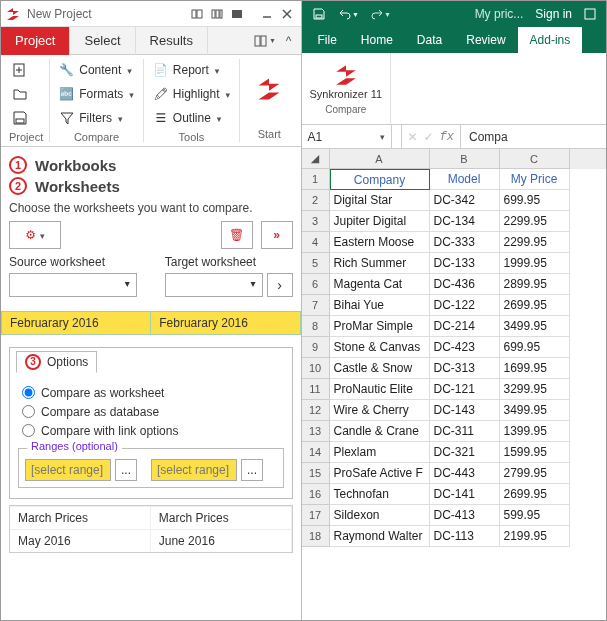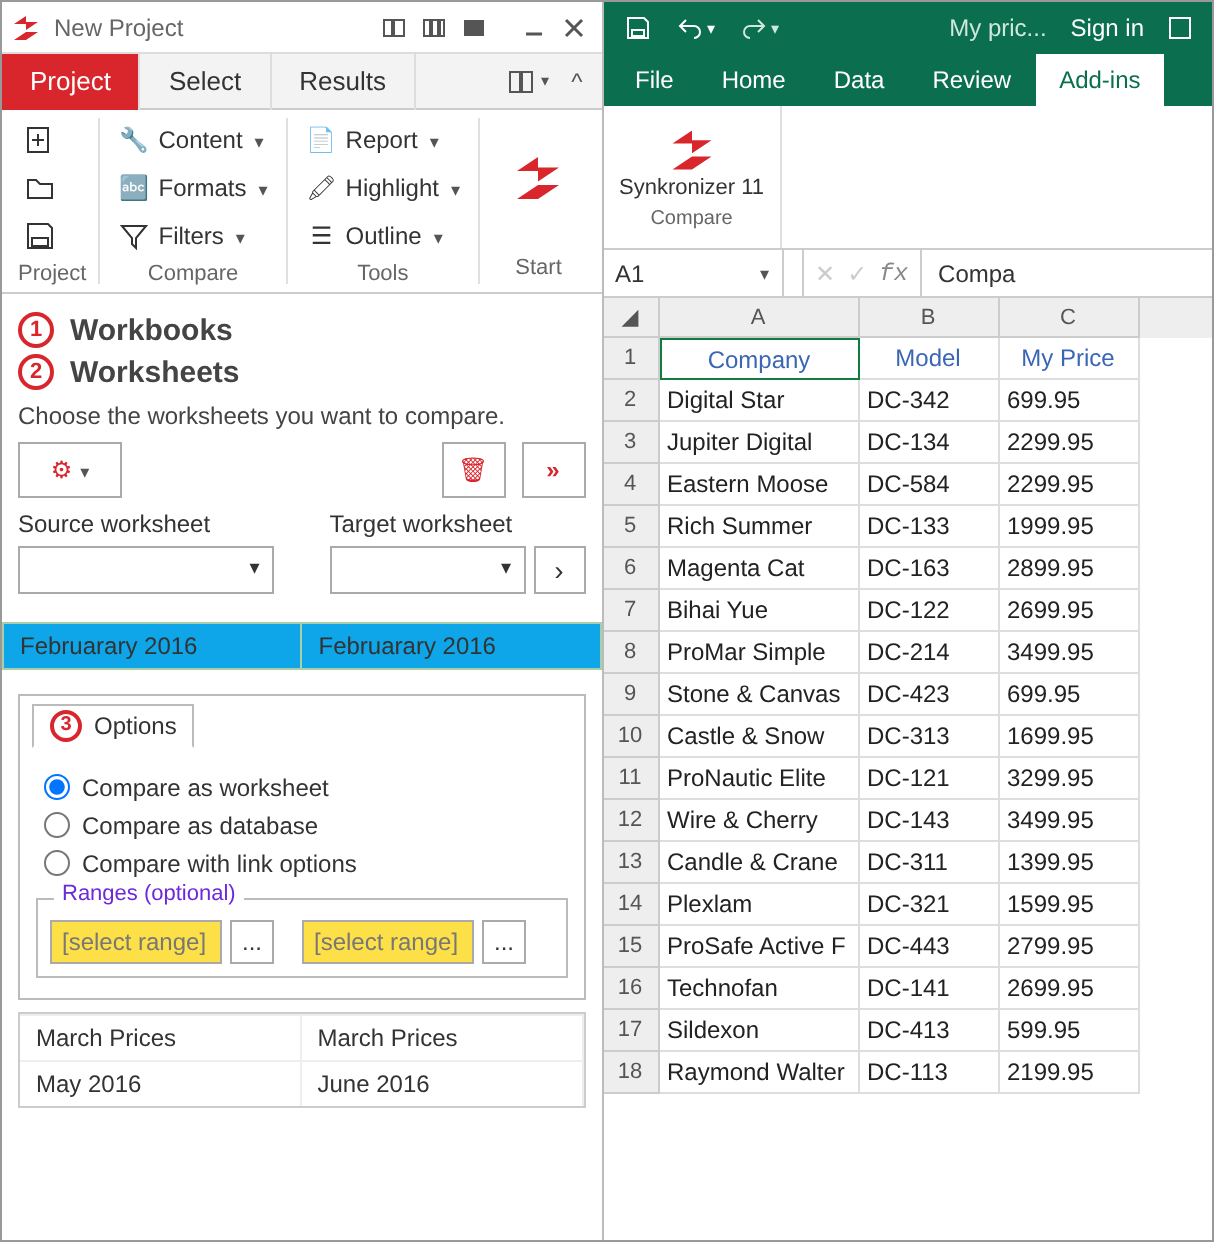--- a/index.html
+++ b/index.html
@@ -46,21 +46,21 @@
   .btn.icon { width: 32px; }
   .btn .caret::after { content: "▾"; font-size: 9px; color: #555; margin-left: 4px; }
 
   .src-tgt { display: flex; gap: 28px; margin: 4px 0 8px 0; }
   .src-tgt .col { flex: 1; }
   .src-tgt label { font-size: 12px; color: #333; display: block; margin-bottom: 4px; }
   .dropdown { border: 1px solid #aaa; height: 24px; background: #fff; display: flex; align-items: center; padding: 0 6px; position: relative; }
   .dropdown::after { content: "▾"; position: absolute; right: 6px; top: 4px; font-size: 10px; color: #333; }
   .nav-btn { border: 1px solid #aaa; width: 26px; height: 24px; background: #fff; display: flex; align-items: center; justify-content: center; font-size: 14px; }
 
-  .monthrow { display: flex; background: #0ea5e9; border: 1px solid #a8cfa8; }
+  .monthrow { display: flex; background: #fde047; border: 1px solid #a8cfa8; }
   .monthrow > div { flex: 1; padding: 4px 8px; font-size: 12px; color: #333; border-right: 1px solid #a8cfa8; }
   .monthrow > div:last-child { border-right: none; }
 
   .options-box { border: 1px solid #bbb; margin: 6px 0; padding: 6px 8px 10px 8px; }
   .options-tab { display: inline-flex; align-items: center; gap: 6px; background: #fff; padding: 2px 8px; margin-top: -16px; margin-left: -2px; border: 1px solid #bbb; border-bottom: 1px solid #fff; position: relative; }
   .radio-row { display: flex; align-items: center; gap: 6px; margin: 5px 4px; font-size: 12px; color: #333; }
   .radio-row input[type=radio] { margin: 0; }
   .ranges-box { border: 1px solid #bbb; margin: 10px 0 0 0; padding: 10px 6px 6px 6px; position: relative; }
   .ranges-title { position: absolute; top: -9px; left: 8px; background: #fff; padding: 0 4px; font-size: 11px; color: #6d28d9; }
   .ranges-row { display: flex; gap: 4px; }
@@ -419,33 +419,33 @@
           </div>
           <div class="datarow">
             <div class="rowhead">3</div>
             <div class="cell colA">Jupiter Digital</div>
             <div class="cell colB">DC-134</div>
             <div class="cell colC">2299.95</div>
           </div>
           <div class="datarow">
             <div class="rowhead">4</div>
             <div class="cell colA">Eastern Moose</div>
-            <div class="cell colB">DC-584</div>
+            <div class="cell colB">DC-333</div>
             <div class="cell colC">2299.95</div>
           </div>
           <div class="datarow">
             <div class="rowhead">5</div>
             <div class="cell colA">Rich Summer</div>
             <div class="cell colB">DC-133</div>
             <div class="cell colC">1999.95</div>
           </div>
           <div class="datarow">
             <div class="rowhead">6</div>
             <div class="cell colA">Magenta Cat</div>
-            <div class="cell colB">DC-163</div>
+            <div class="cell colB">DC-436</div>
             <div class="cell colC">2899.95</div>
           </div>
           <div class="datarow">
             <div class="rowhead">7</div>
             <div class="cell colA">Bihai Yue</div>
             <div class="cell colB">DC-122</div>
             <div class="cell colC">2699.95</div>
           </div>
           <div class="datarow">
             <div class="rowhead">8</div>

